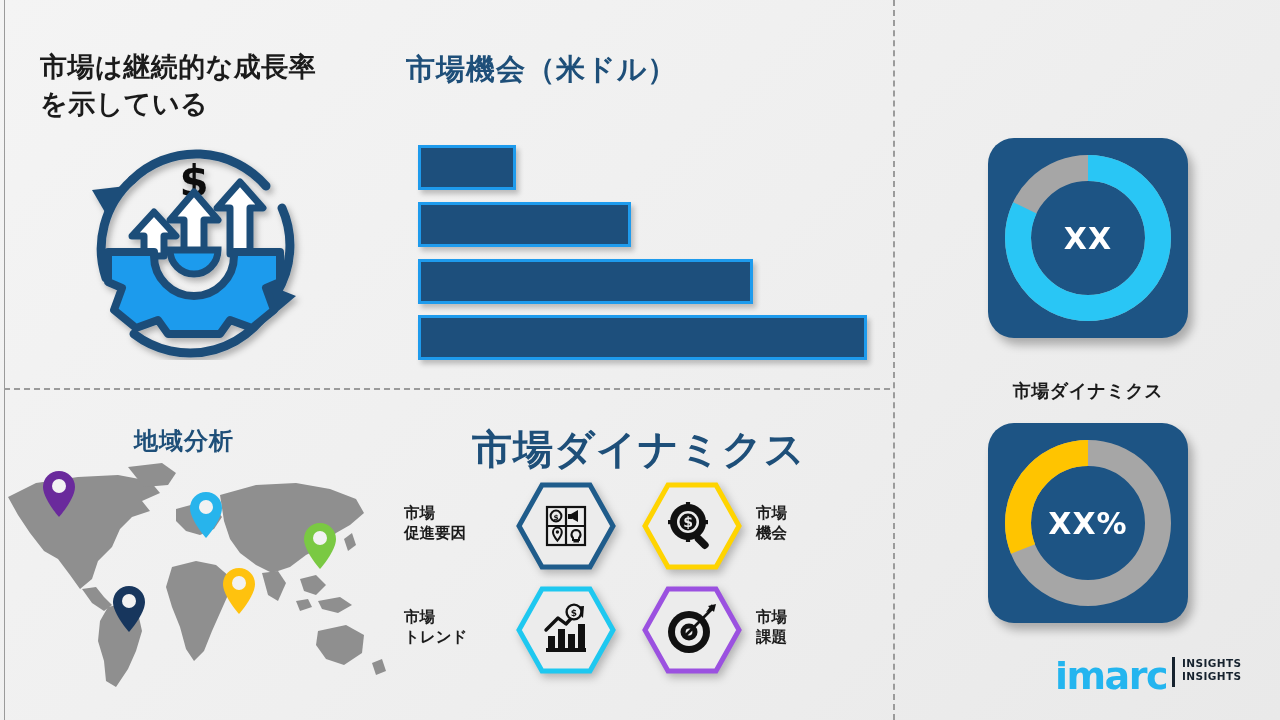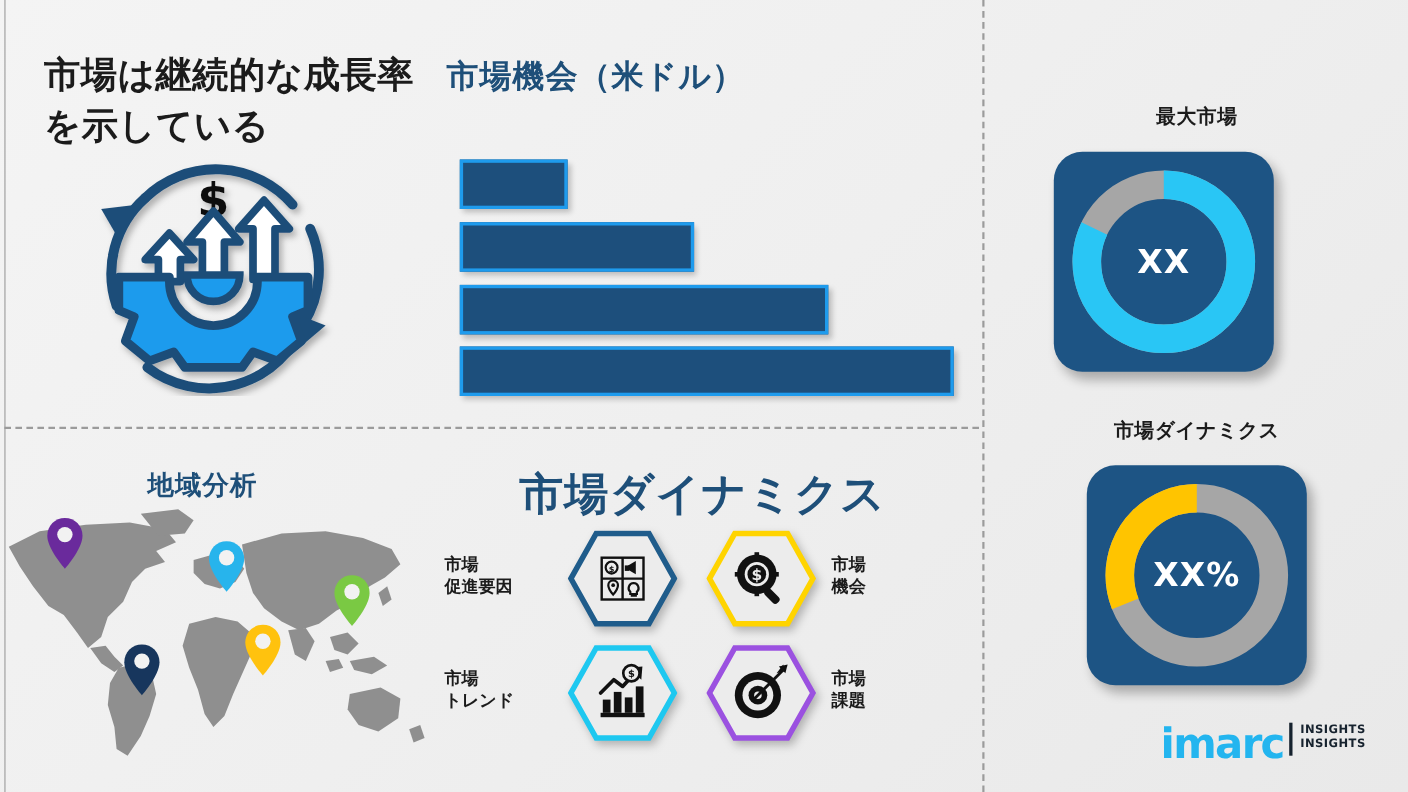--- a/index.html
+++ b/index.html
@@ -32,21 +32,21 @@
 
   
   .h-dark{
     color:#1b1b1b;font-weight:bold;letter-spacing:.5px;
   }
   .h-blue{
     color:#1e4f79;font-weight:bold;letter-spacing:1px;
   }
   #growth-title{
     position:absolute;left:40px;top:48px;width:345px;
-    font-size:33px;line-height:1.38;font-family:Liberation Mono, monospace;
+    font-size:27px;line-height:1.38;
   }
   #opportunity-title{
     position:absolute;left:406px;top:50px;width:430px;
     font-size:29px;text-align:left;
   }
   #regional-title{
     position:absolute;left:134px;top:425px;
     font-size:24px;
   }
   #dynamics-title{
@@ -97,21 +97,21 @@
   .hexwrap{position:relative;width:100px;height:84px;flex:0 0 100px;
     filter:drop-shadow(3px 4px 4px rgba(0,0,0,.25));}
   .hexwrap svg{display:block;}
 
   
   .donut-card{
     position:absolute;width:200px;height:200px;border-radius:26px;
     background:#1d5484;
     box-shadow:5px 7px 10px rgba(0,0,0,.28);
   }
-  #donut-card-1{left:958px;top:138px;}
+  #donut-card-1{left:988px;top:138px;}
   #donut-card-2{left:988px;top:423px;}
   .donut-center{
     position:absolute;left:0;top:0;width:200px;height:200px;
     display:flex;align-items:center;justify-content:center;
     color:#ffffff;font-weight:bold;font-size:30px;letter-spacing:1px;
     pointer-events:none;
   }
 
   
   #logo{
@@ -341,21 +341,20 @@
             <path d="M66 20 L74 18 L72 26 Z" fill="#111"></path>
             <path d="M64 26 L72 24 L70 18 Z" fill="#111"></path>
           </g>
         </svg>
       </div>
       <div class="dyn-label" style="width:110px;text-align:left;margin-left:14px;">市場
 課題</div>
     </div>
   </div>
 
-  <div id="largest-market-label" class="h-dark">最大市場</div>
   <div class="donut-card" id="donut-card-1">
     <svg width="200" height="200" viewBox="0 0 200 200">
 
       <circle cx="100" cy="100" r="70" fill="none" stroke="#a6a6a6" stroke-width="26"></circle>
 
       <circle cx="100" cy="100" r="70" fill="none" stroke="#29c6f5" stroke-width="26" stroke-dasharray="360.6 439.8" stroke-dashoffset="0" transform="rotate(-90 100 100)"></circle>
     </svg>
     <div class="donut-center">XX</div>
   </div>
 

